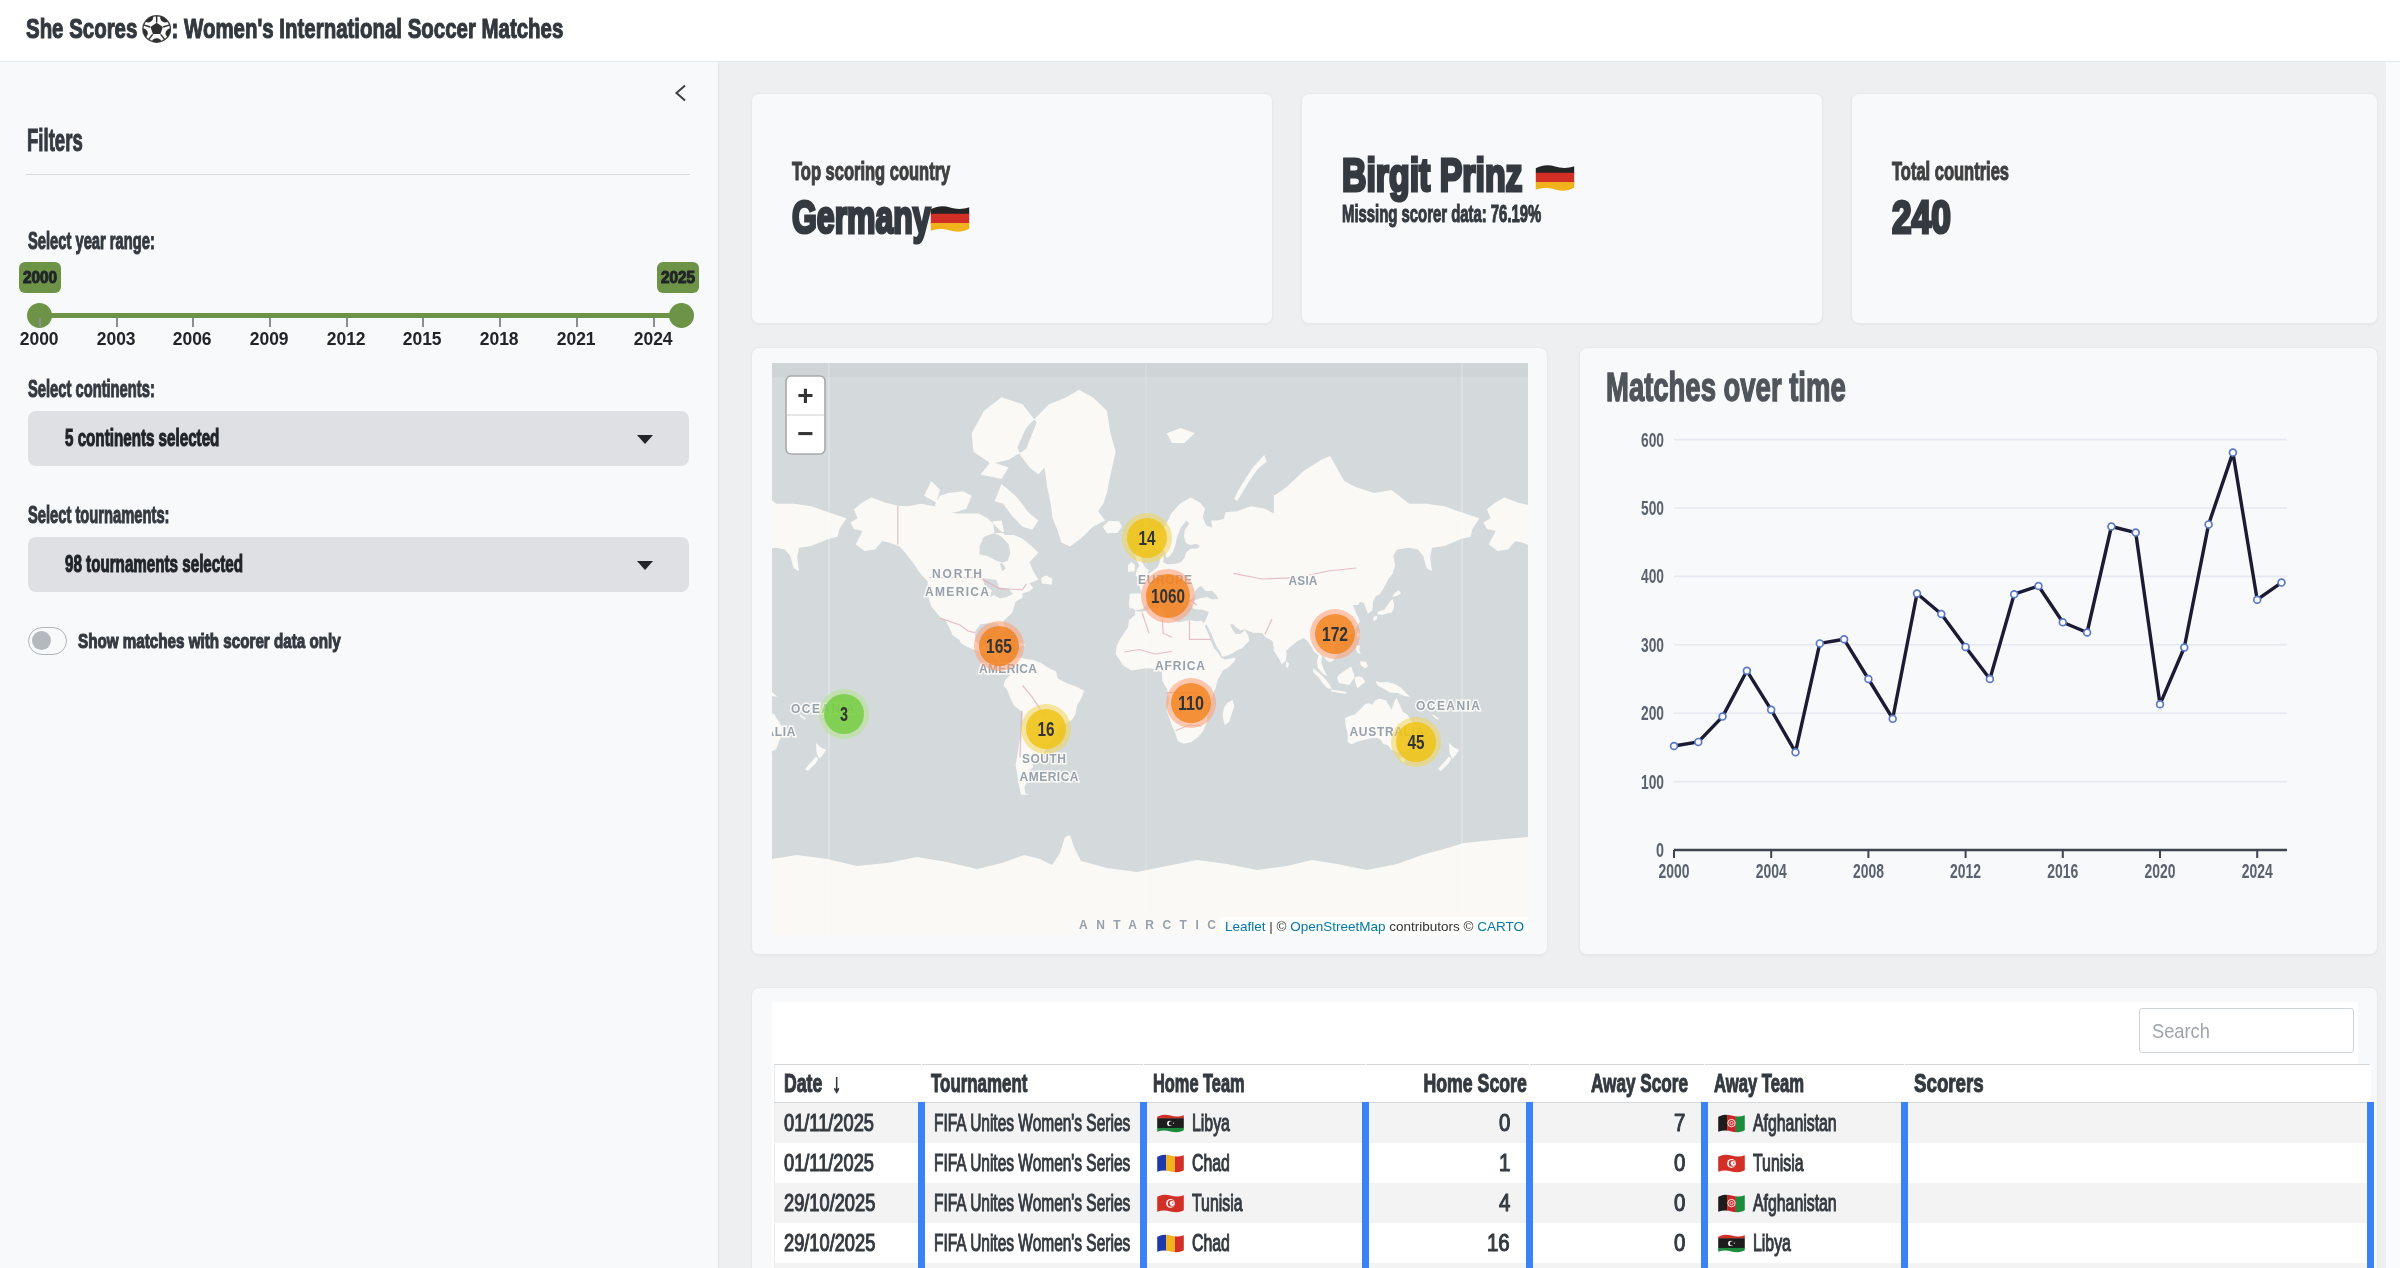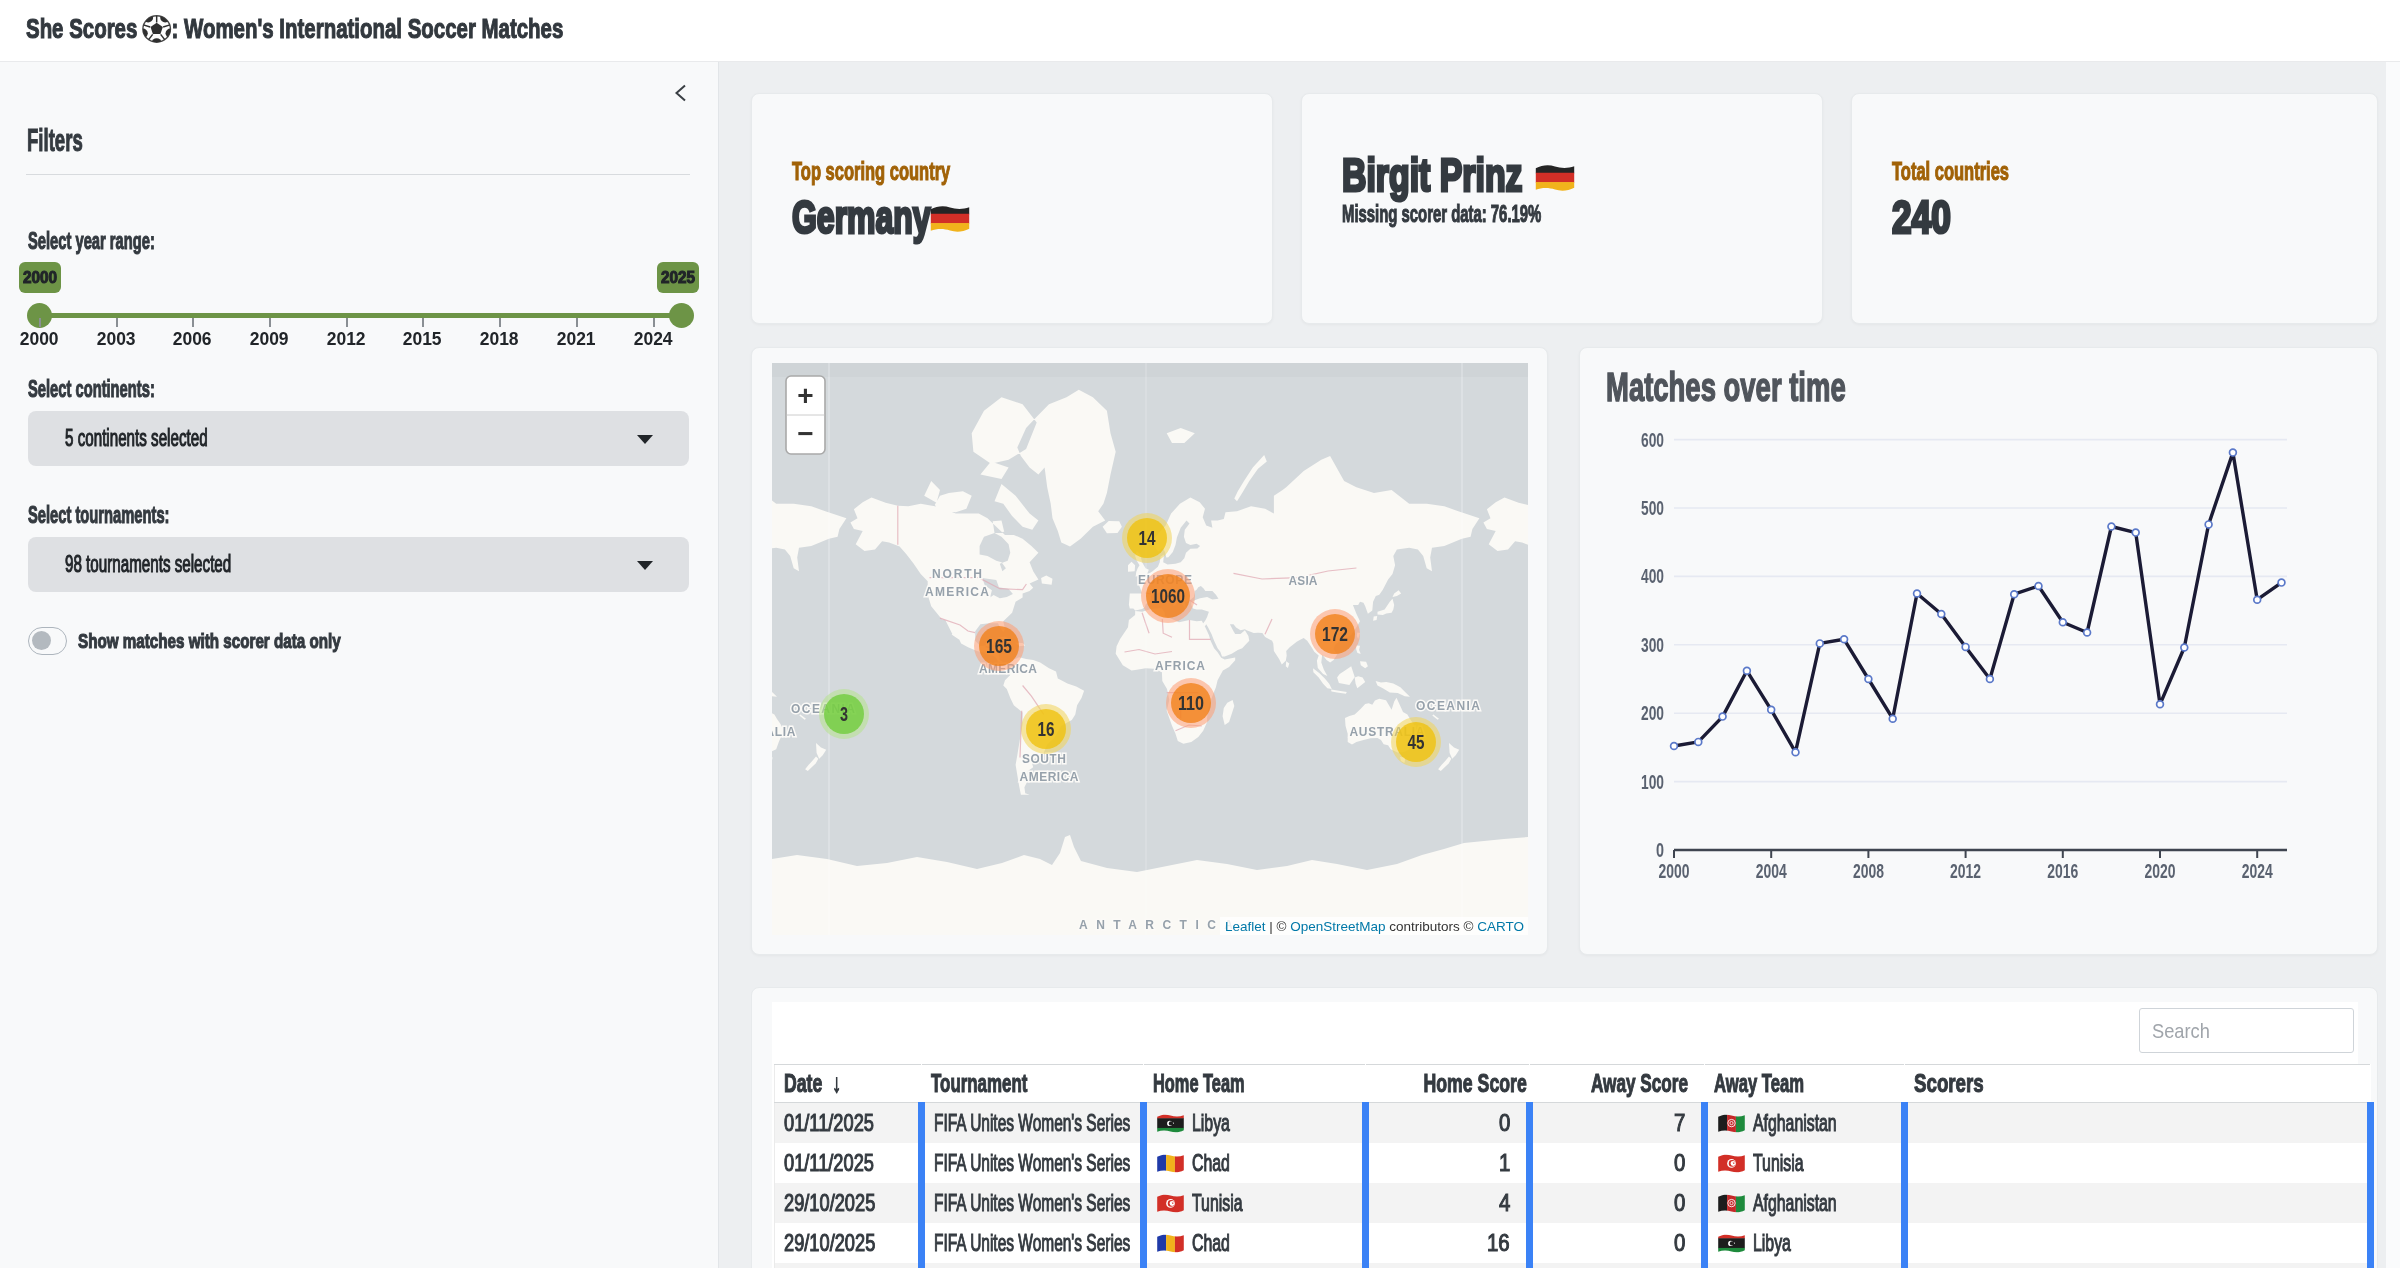--- a/index.html
+++ b/index.html
@@ -9,36 +9,36 @@
 .fat1{-webkit-text-stroke:1.1px currentColor}
 .fat2{-webkit-text-stroke:3.2px currentColor}
 #header{position:absolute;left:0;top:0;width:2400px;height:62px;background:#fff;border-bottom:1px solid #e9eaec;z-index:5}
 #header h1{position:absolute;left:26px;top:13px;font-size:28px;color:#32383e;font-weight:bold}
 #sidebar{position:absolute;left:0;top:62px;width:719px;height:1206px;background:#f8f9fa;border-right:1px solid #e2e5e8}
 #main{position:absolute;left:719px;top:62px;width:1681px;height:1206px;background:#edeff1}
 #scrollstrip{position:absolute;left:2386px;top:62px;width:14px;height:1206px;background:#fafbfc;z-index:6}
 .card{position:absolute;background:#f8f9fa;border:1px solid #e7eaec;border-radius:8px;box-shadow:0 1px 3px rgba(0,0,0,.04)}
 .kpi{display:flex;flex-direction:column;padding-left:40px;padding-top:63px;height:100%}
 .kpi2{padding-top:49px}
-.kpilab{font-size:25px;font-weight:bold;color:#a16207;line-height:28px}
+.kpilab{font-size:25px;font-weight:bold;color:#404040;line-height:28px}
 .kpival{font-size:47px;font-weight:bold;color:#343a40;line-height:50px;margin-top:7px}
 .kpisub{font-size:24px;font-weight:bold;color:#343a40;line-height:28px;margin-top:0px}
 .axlab{font-family:"Liberation Sans",sans-serif;font-size:20.5px;fill:#5a6270;font-weight:bold}
 .maplab{font-family:"Liberation Sans",sans-serif;font-size:12px;fill:#96a1ab;font-weight:bold;paint-order:stroke;stroke:#fbfaf7;stroke-width:3px}
 .clnum{font-family:"Liberation Sans",sans-serif;font-size:20.5px;fill:#333;font-weight:bold}
 .chev{position:absolute;left:674px;top:22px;width:13px;height:18px}
 h2.filters{position:absolute;left:27px;top:60px;font-size:32px;font-weight:bold;color:#343a40}
 .hr{position:absolute;left:26px;top:112px;width:664px;border-top:1px solid #d8dbde}
 .slabel{position:absolute;font-size:23px;font-weight:bold;color:#343a40}
 .vbox{position:absolute;width:42px;height:31px;background:#6d9446;border-radius:6px;text-align:center;font-size:17px;font-weight:bold;color:#212529;display:flex;align-items:center;justify-content:center}
 .track{position:absolute;left:39px;top:251px;width:642px;height:5px;background:#6d9446;border-radius:3px}
 .handle{position:absolute;top:241px;width:25px;height:25px;border-radius:50%;background:#6d9446}
 .tick{position:absolute;top:256px;width:1.5px;height:9px;background:#8a8f94}
 .ticklab{position:absolute;top:266px;width:60px;margin-left:-30px;text-align:center;font-size:19px;font-weight:bold;color:#212529}
-.dd{position:absolute;left:28px;width:661px;height:55px;background:#dee0e3;border-radius:8px;font-size:23px;font-weight:normal;color:#212529;display:flex;align-items:center;padding-left:37px}
+.dd{position:absolute;left:28px;width:661px;height:55px;background:#dee0e3;border-radius:8px;font-size:23px;font-weight:bold;color:#212529;display:flex;align-items:center;padding-left:37px}
 .caret{position:absolute;right:36px;top:24px;width:0;height:0;border-left:8px solid transparent;border-right:8px solid transparent;border-top:9px solid #212529}
 .toggle{position:absolute;left:28px;top:565px;width:39px;height:28px;border:1.5px solid #adb5bd;border-radius:14px;background:#f8f9fa}
 .knob{position:absolute;left:2.5px;top:2.5px;width:19px;height:19px;border-radius:50%;background:#b3b9bf}
 .tglab{position:absolute;left:78px;top:568px;font-size:20px;font-weight:bold;color:#343a40}
 #tablecard{position:absolute;left:751px;top:987px;width:1627px;height:360px;background:#f8f9fa;border:1px solid #e7eaec;border-radius:8px}
 #tableinner{position:absolute;left:20px;top:14px;width:1586px;height:330px;background:#fff}
 #search{position:absolute;right:4px;top:6px;width:215px;height:45px;border:1.5px solid #cfd4d9;border-radius:3px;font-size:21px;color:#a0a5ab;padding-left:12px;display:flex;align-items:center}
 #search span{display:inline-block;transform:scaleX(.87);transform-origin:0 50%}
 table.dt{position:absolute;left:2px;top:62px;border-collapse:collapse;table-layout:fixed;width:1596px;font-size:24px}
 table.dt th{border-top:1px solid #d5d8da;border-bottom:1px solid #d5d8da;text-align:left;height:38px;font-size:26px;padding:0 16px 0 9px;background:#fff}

